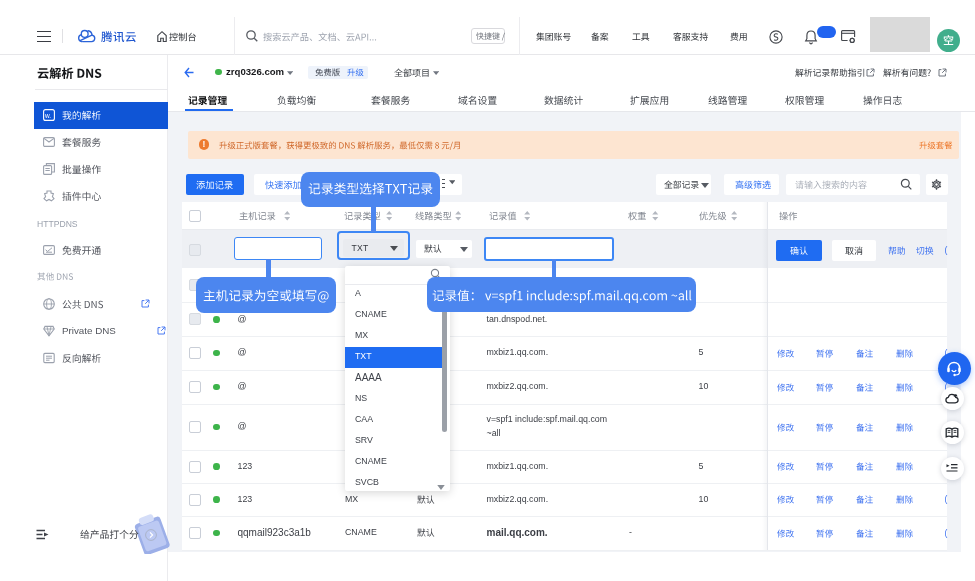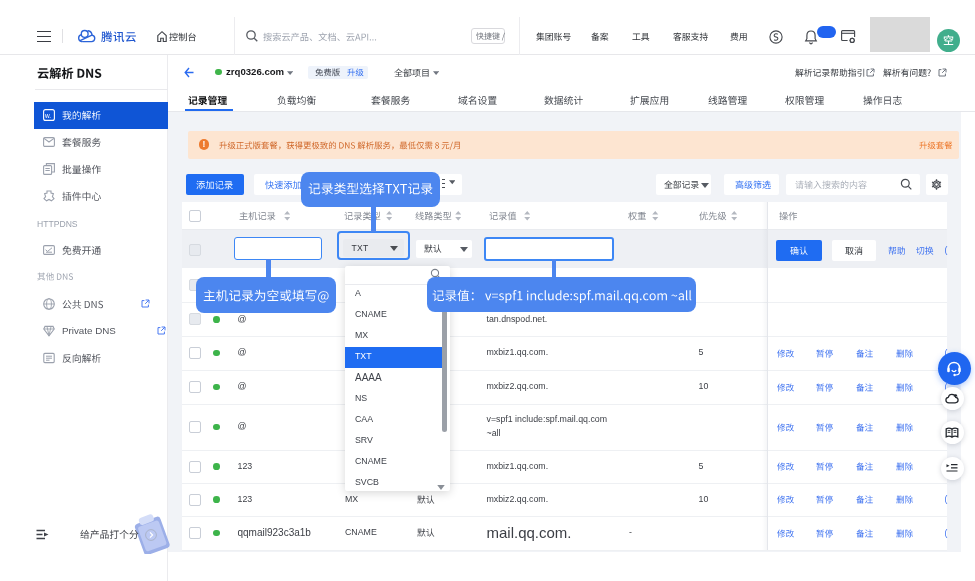--- a/index.html
+++ b/index.html
@@ -815,21 +815,21 @@
 <div style="position:absolute;left:189px;top:527px;width:12px;height:12px;background:#fff;border:1px solid #c9ced7;border-radius:2px;z-index:5;"></div>
 <div style="position:absolute;left:213.3px;top:529.7px;width:6.7px;height:6.7px;background:#3db44a;border-radius:50%;"></div>
 <div style="position:absolute;font-size:10px;color:#3b3e45;font-weight:normal;white-space:nowrap;line-height:13.2px;top:526.4px;left:237.5px;">qqmail923c3a1b</div>
 <div style="position:absolute;font-size:8.8px;color:#3b3e45;font-weight:normal;white-space:nowrap;line-height:13.2px;top:526.4px;left:345px;">CNAME</div>
 <svg class="tx" style="left:417.0px;top:526.4px;" width="20" height="13" viewBox="0 0 20 13">
     <g fill="#3b3e45" transform="translate(0,9.94) scale(0.0880,-0.0880)">
       <use href="#qcY" x="0"></use>
       <use href="#qcZ" x="100"></use>
     </g>
   </svg>
-<div style="position:absolute;font-size:15px;color:#3b3e45;font-weight:normal;white-space:nowrap;line-height:13.2px;top:526.4px;left:486.5px;">mail.qq.com.</div>
+<div style="position:absolute;font-size:10px;color:#3b3e45;font-weight:bold;white-space:nowrap;line-height:13.2px;top:526.4px;left:486.5px;">mail.qq.com.</div>
 <div style="position:absolute;font-size:8.8px;color:#3b3e45;font-weight:normal;white-space:nowrap;line-height:13.2px;top:526.4px;left:629px;">-</div>
 <svg class="tx" style="left:776.5px;top:526.5px;" width="19" height="13" viewBox="0 0 19 13">
     <g fill="#3a6ff0" transform="translate(0,9.72) scale(0.0860,-0.0860)">
       <use href="#qdf" x="0"></use>
       <use href="#qdg" x="100"></use>
     </g>
   </svg>
 <svg class="tx" style="left:816.0px;top:526.5px;" width="19" height="13" viewBox="0 0 19 13">
     <g fill="#3a6ff0" transform="translate(0,9.72) scale(0.0860,-0.0860)">
       <use href="#qdh" x="0"></use>

